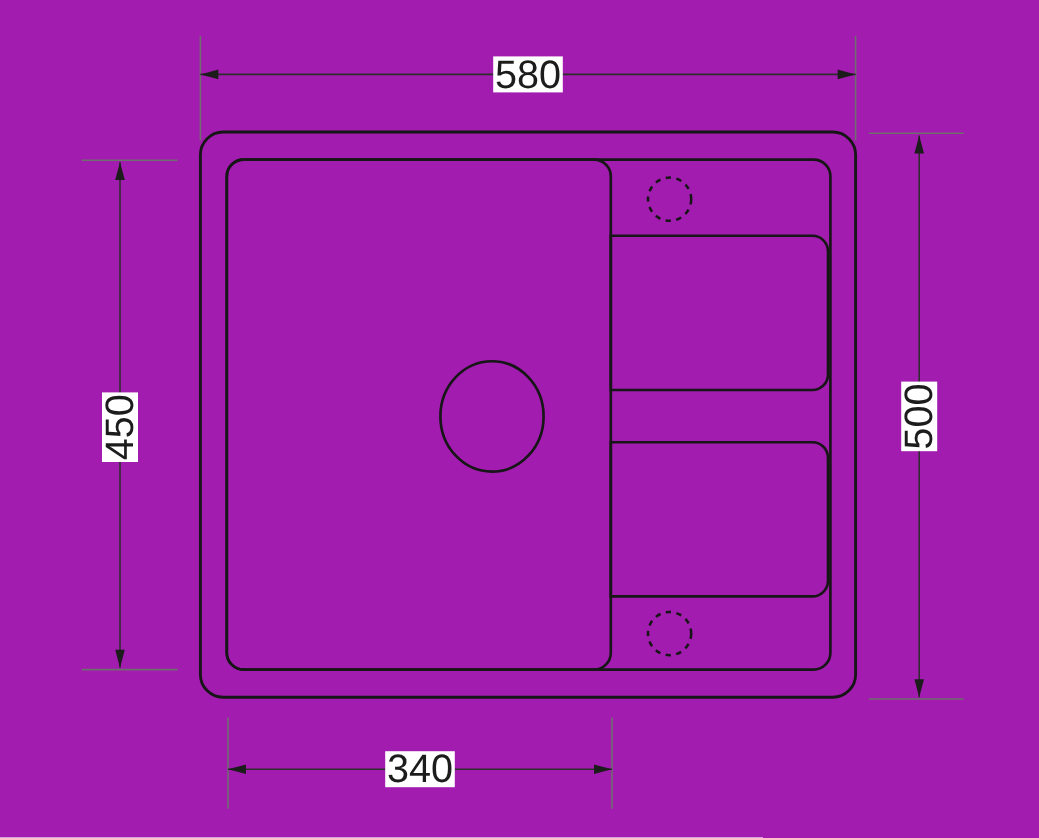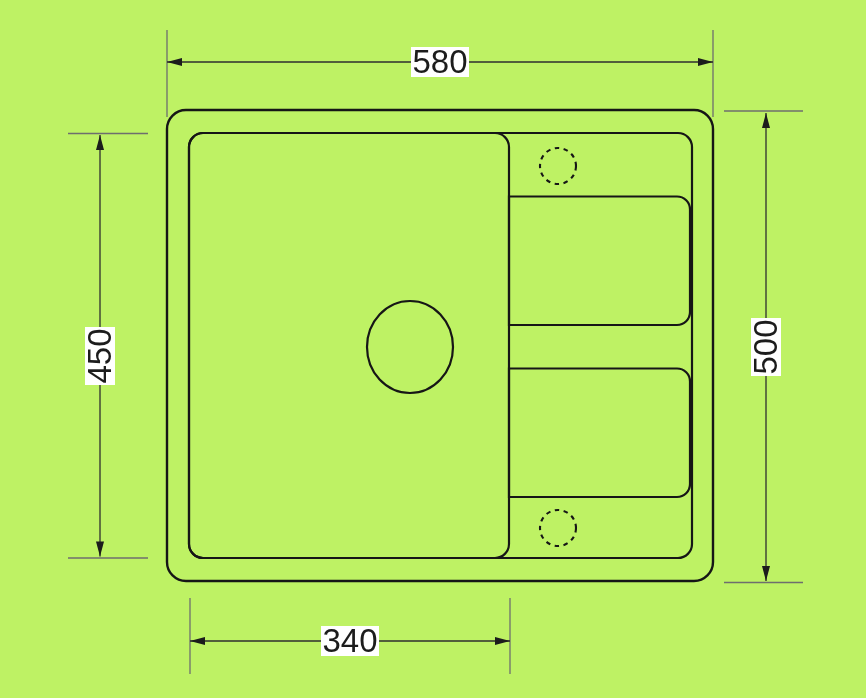--- a/index.html
+++ b/index.html
@@ -8,21 +8,21 @@
     background: #ffffff;
     width: 866px;
     height: 698px;
     overflow: hidden;
     font-family: "Liberation Sans", sans-serif;
   }
   .canvas {
     position: relative;
     width: 866px;
     height: 698px;
-    background: #bef264;
+    background: #a21caf;
   }
   svg { display: block; }
   .part {
     fill: none;
     stroke: #161616;
   }
   .part-heavy { stroke-width: 2.4px; }
   .part-med   { stroke-width: 2.2px; }
   .hole-dashed {
     fill: none;

